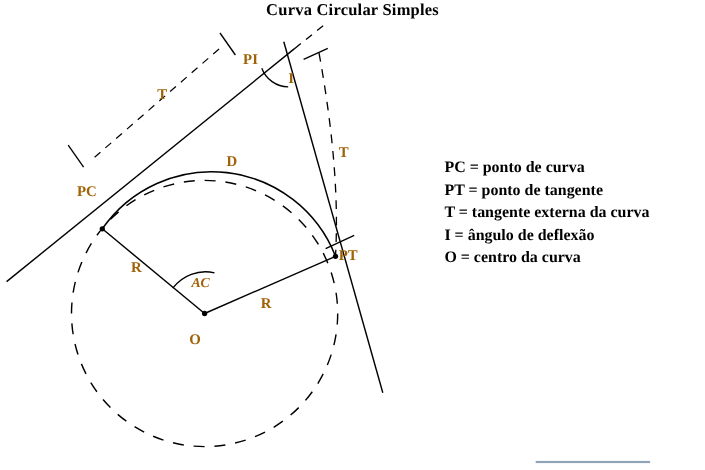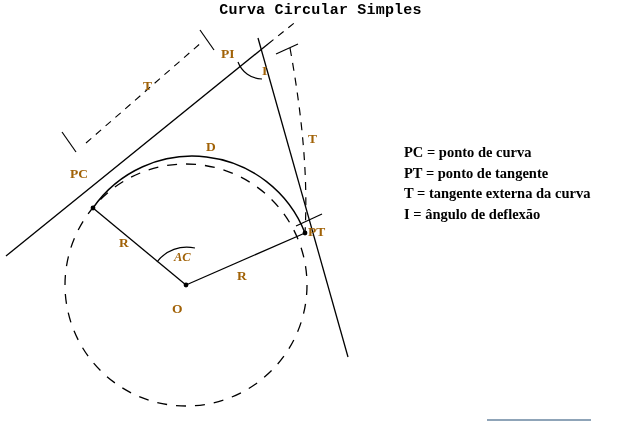--- a/index.html
+++ b/index.html
@@ -20,21 +20,21 @@
     top: 0;
     width: 641px;
     height: 427px;
   }
   #title {
     position: absolute;
     left: 0;
     top: 2px;
     width: 641px;
     text-align: center;
-    font-family: Liberation Mono, monospace;
+    font-family: Liberation Serif, serif;
     font-weight: bold;
     font-size: 15px;
     color: #000000;
     letter-spacing: 0.2px;
   }
   #figure {
     position: absolute;
     left: 0;
     top: 0;
     width: 641px;
@@ -130,16 +130,17 @@
   <div class="lbl" style="left:119px; top:235px;">R</div>
   <div class="lbl" style="left:237px; top:268px;">R</div>
   <div class="lbl lbl-small" style="left:174px; top:250px;font-style:italic;">AC</div>
   <div class="lbl" style="left:172px; top:301px;">O</div>
 
   <div class="legend">
     <div class="legend-line">PC = ponto de curva</div>
     <div class="legend-line">PT = ponto de tangente</div>
     <div class="legend-line">T = tangente externa da curva</div>
     <div class="legend-line">I = ângulo de deflexão</div>
+    <div class="legend-line">O = centro da curva</div>
   </div>
 
   <div id="bottom-rule"></div>
 </div>
 
 </body></html>

